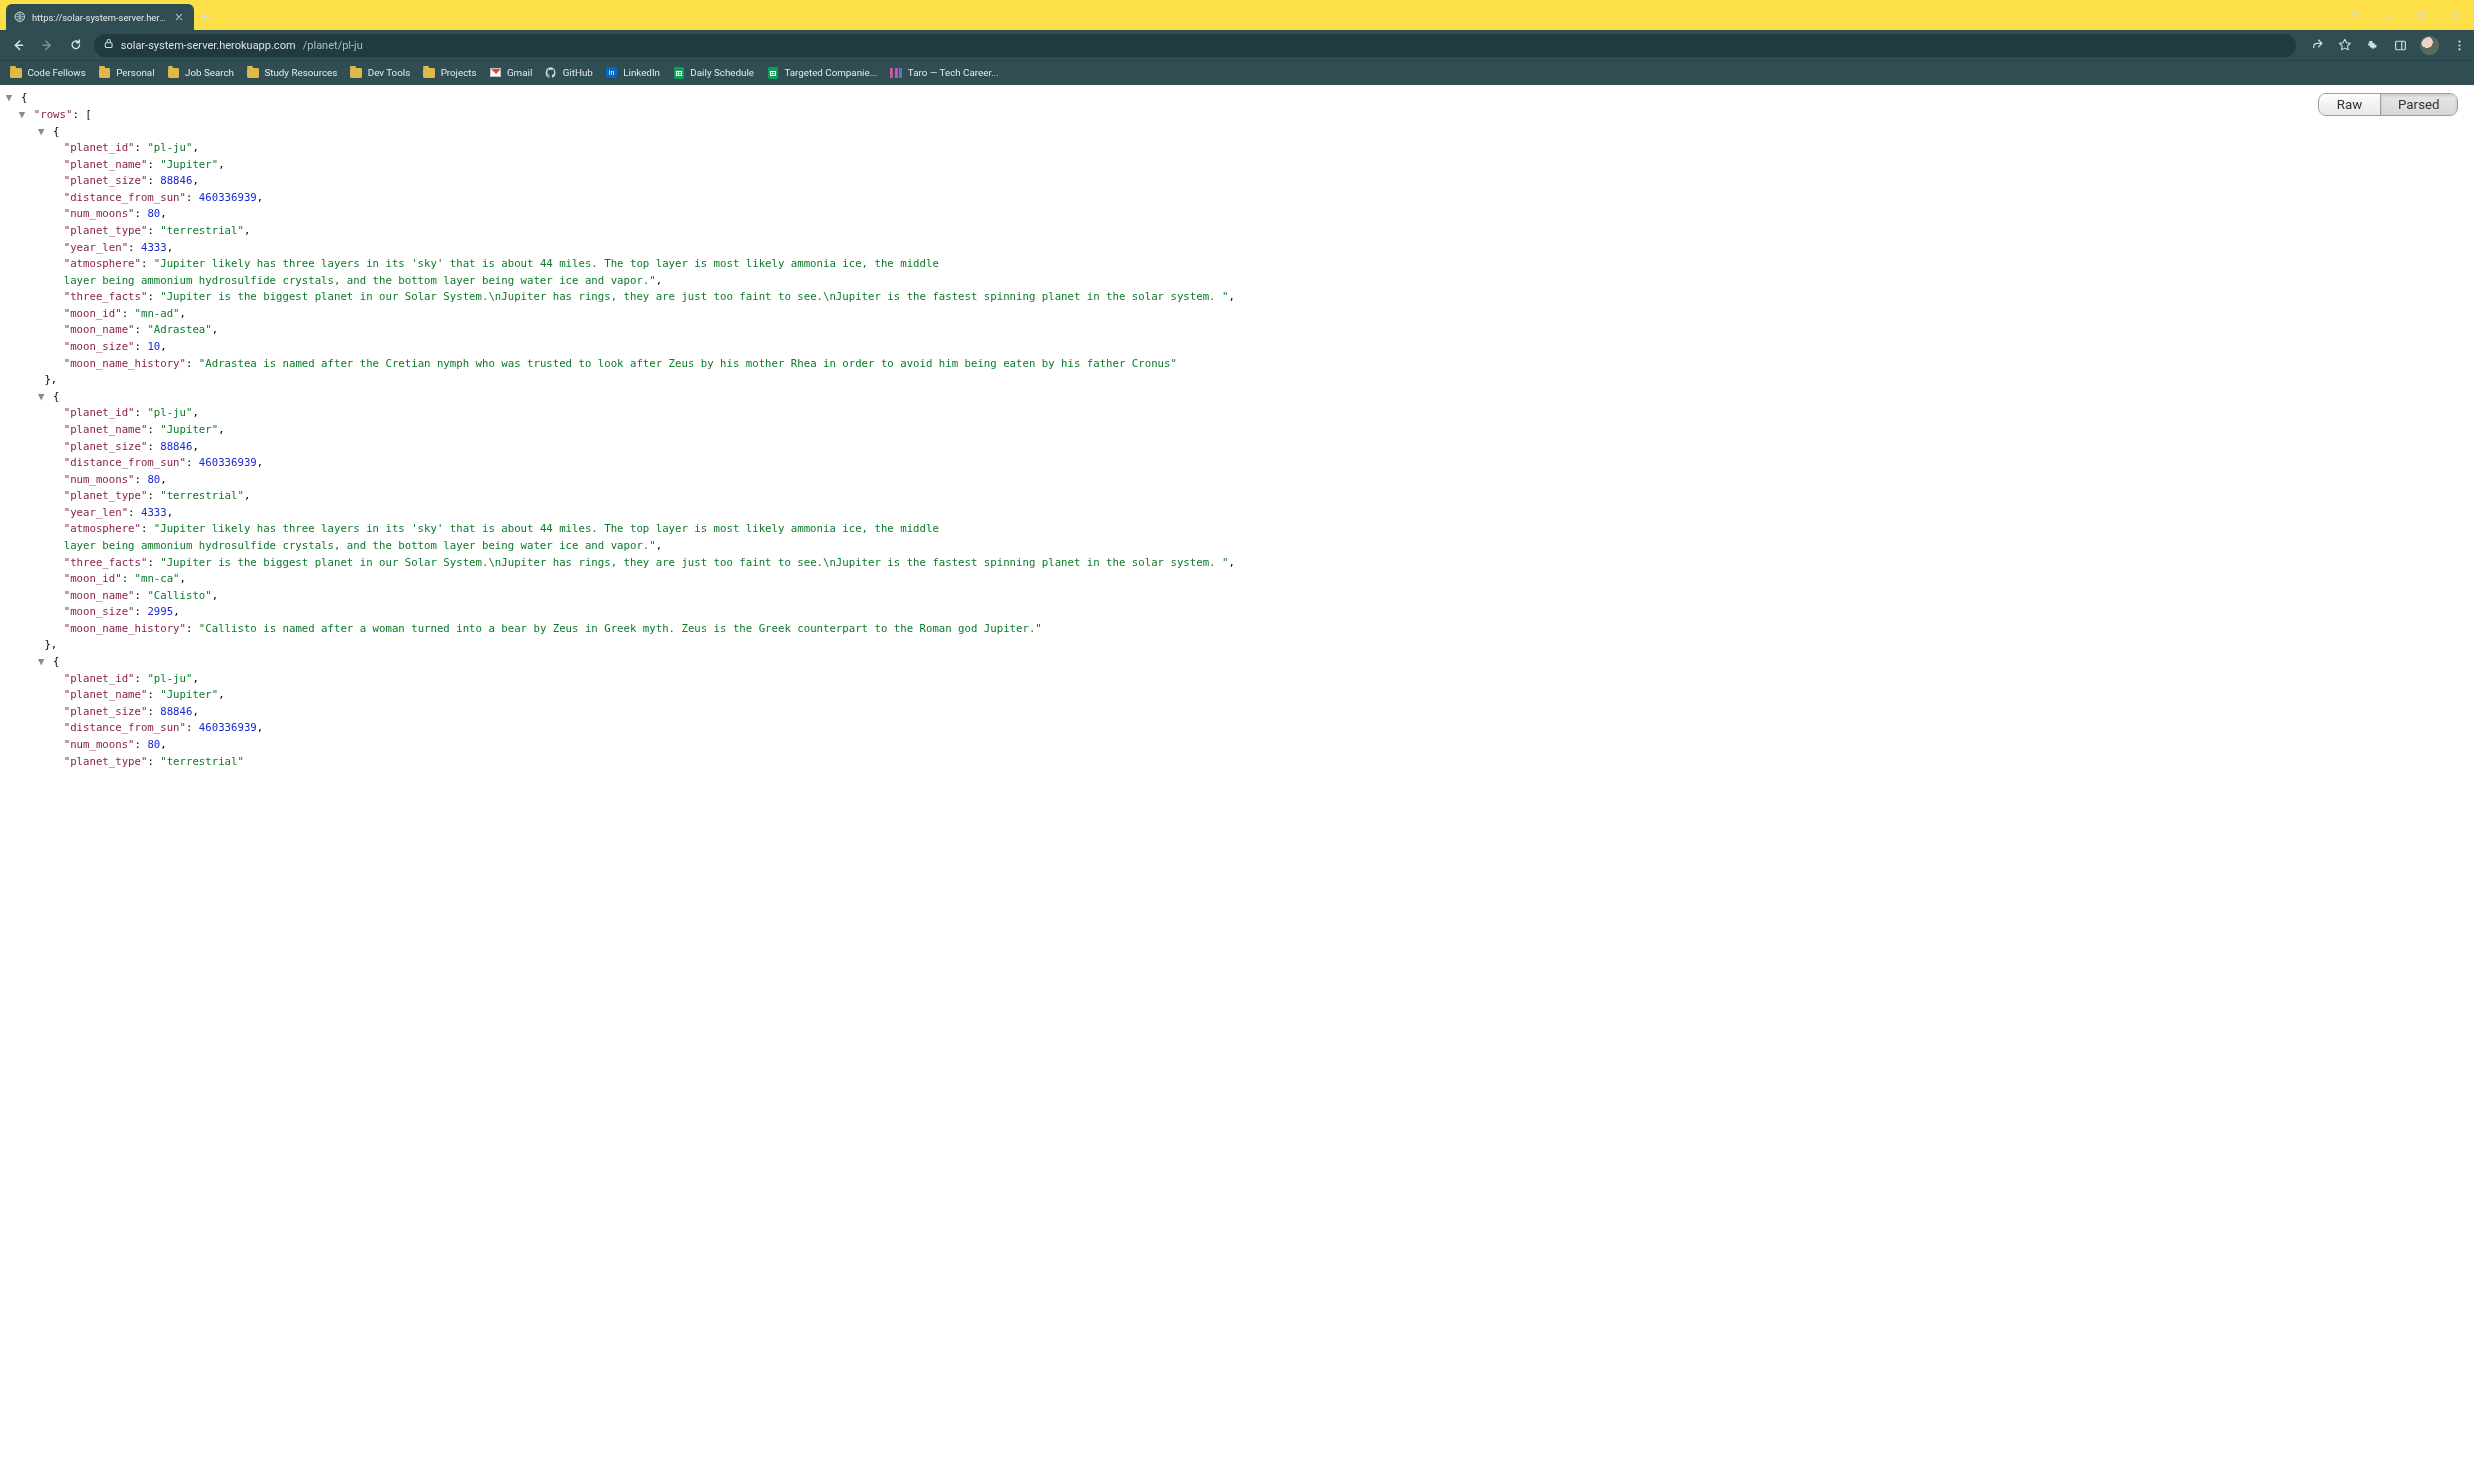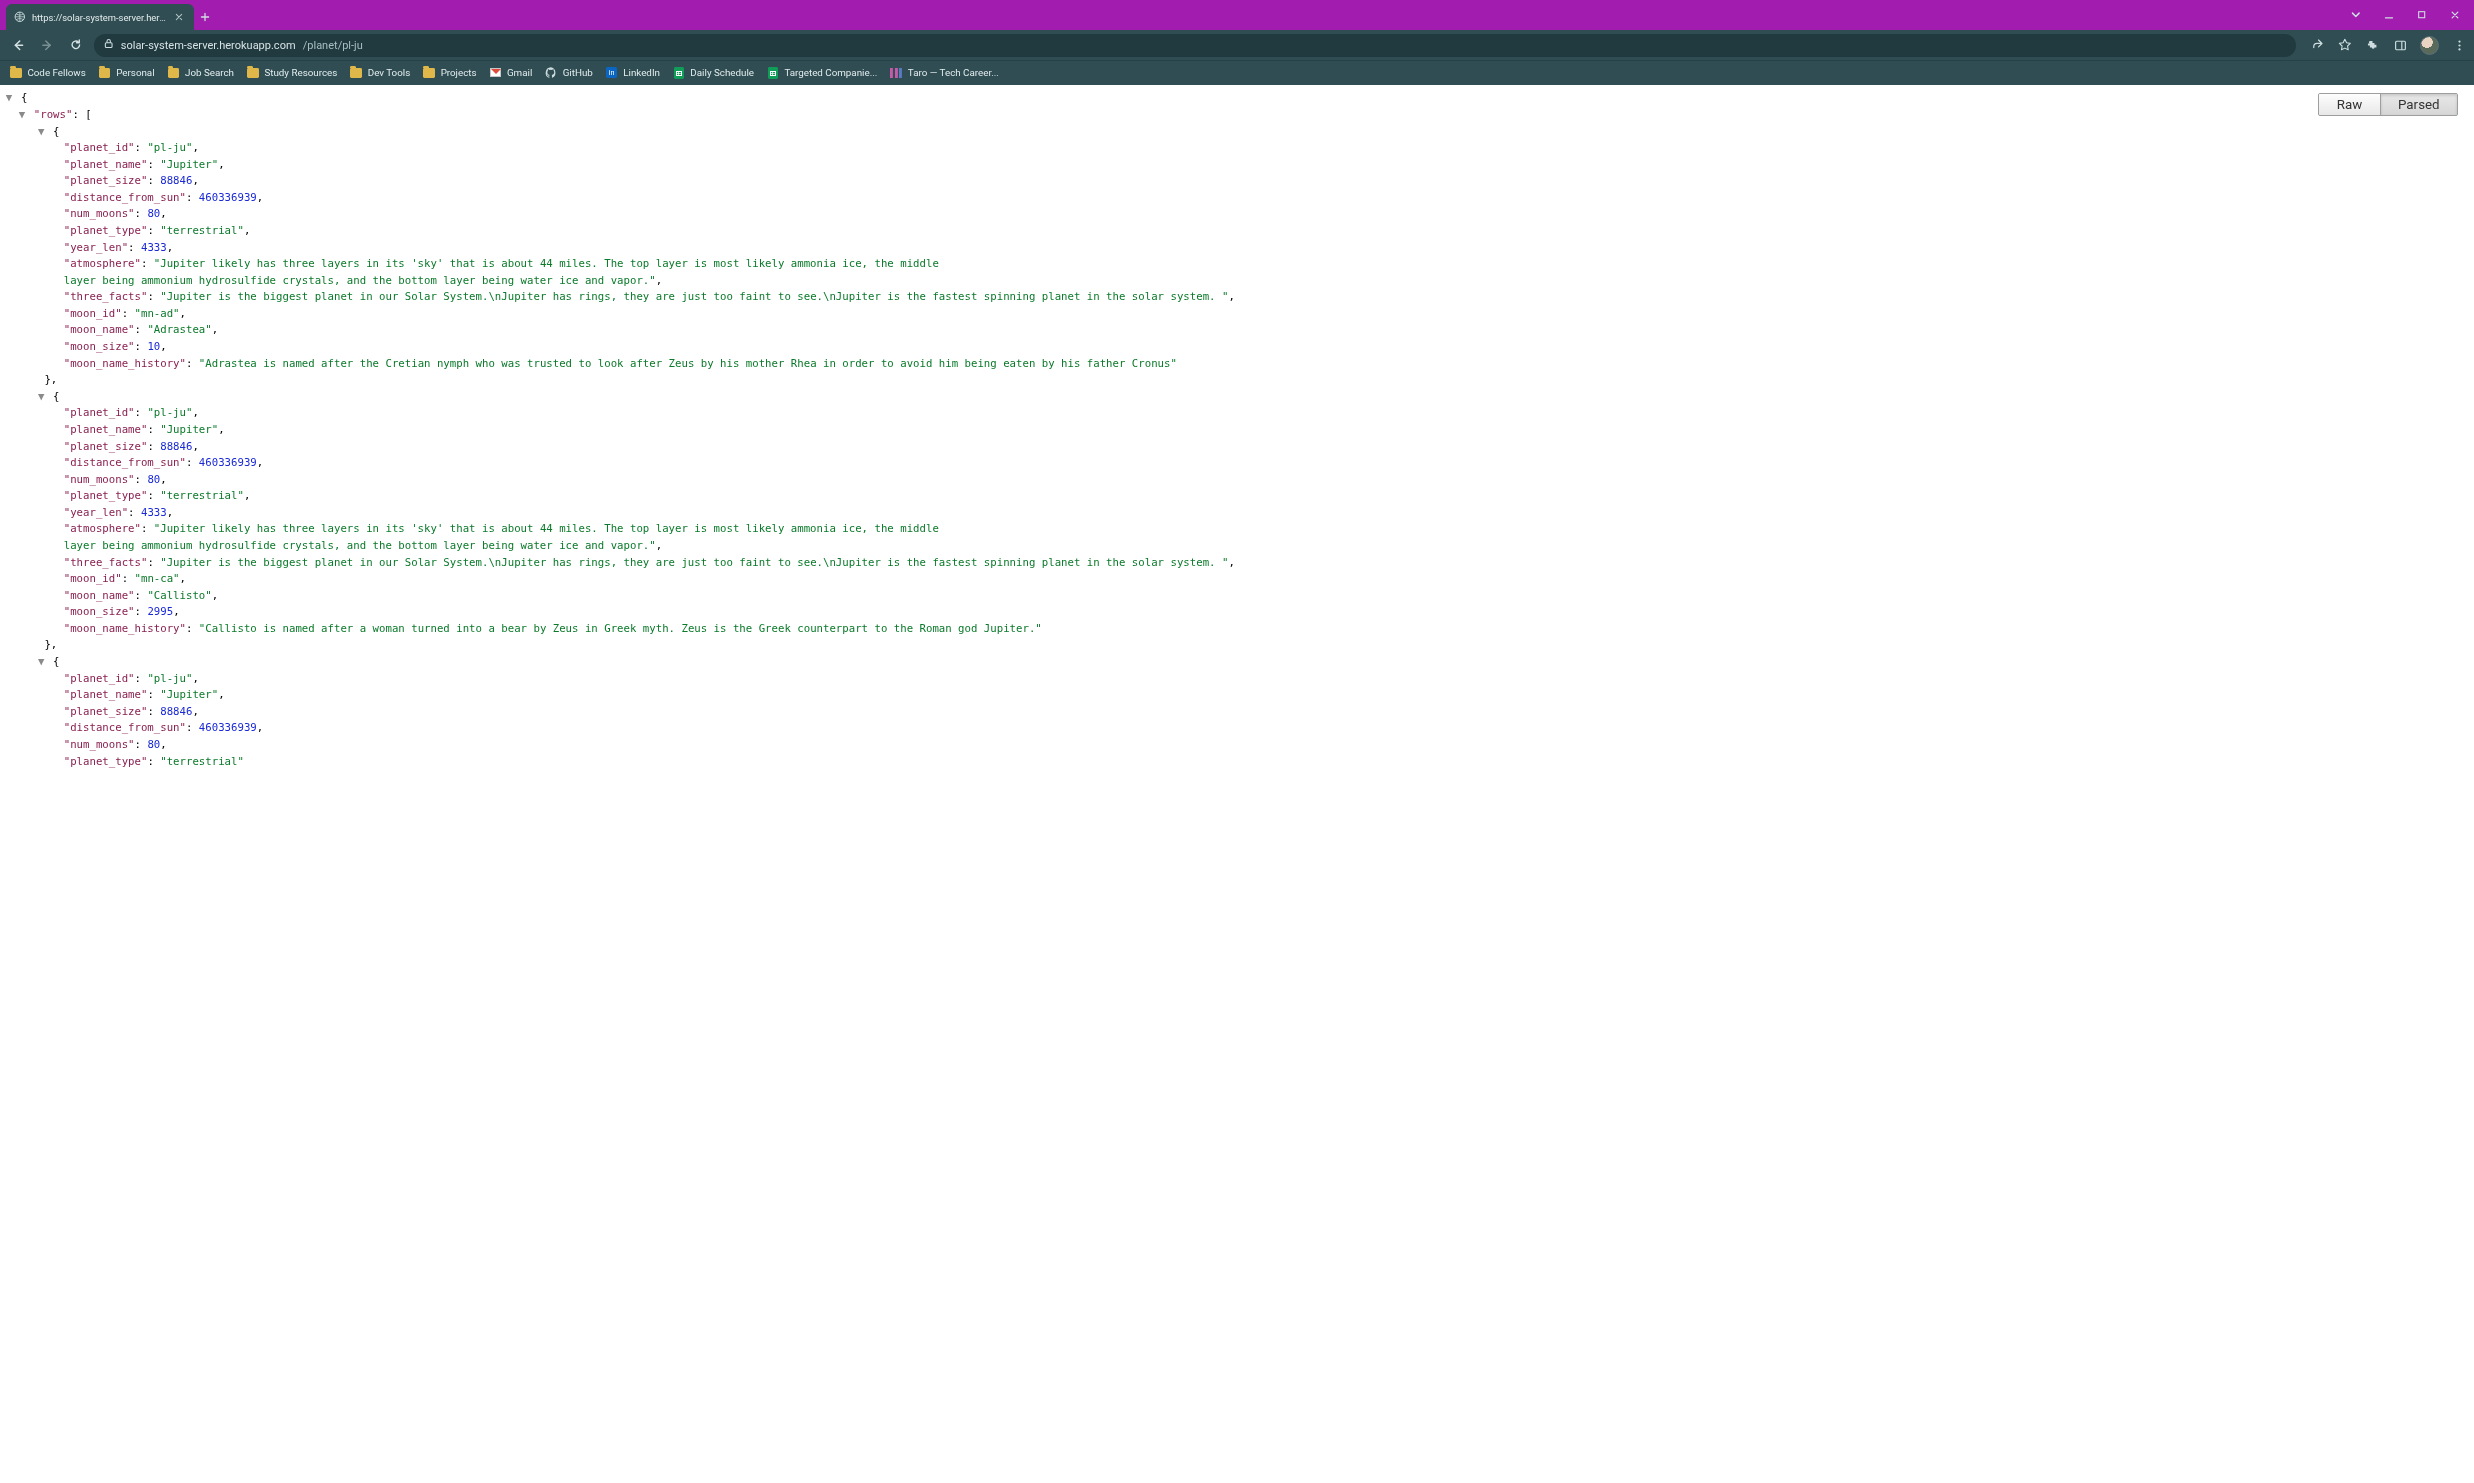--- a/index.html
+++ b/index.html
@@ -7,21 +7,21 @@
   body {
     font-family: -apple-system, BlinkMacSystemFont, "Segoe UI", Roboto, sans-serif;
     background: #fff;
     overflow: hidden;
     display: flex;
     flex-direction: column;
   }
 
   
   .titlebar {
-    background: #a21caf;
+    background: #fde047;
     height: 30px;
     display: flex;
     align-items: stretch;
     color: #d7e2e4;
   }
   .tab {
     margin-top: 4.3px;
     margin-left: 5.8px;
     background: #2f4d52;
     border-radius: 5.8px 5.8px 0 0;
@@ -162,21 +162,21 @@
     flex:1;
     position:relative;
     overflow:auto;
     background:#fff;
   }
   .view-toggle {
     position:absolute;
     top:8.7px; right:16px;
     display:flex;
     border:0.7px solid #9e9e9e;
-    border-radius:2px;
+    border-radius:8px;
     overflow:hidden;
     font-size:10px;
     background:#86efac;
     box-shadow: inset 0 0.7px 0 #fff;
   }
   .view-toggle button{
     border:none;
     padding:2.9px 17.4px;
     background:linear-gradient(#fdfdfd,#e8e8e8);
     color:#333;

